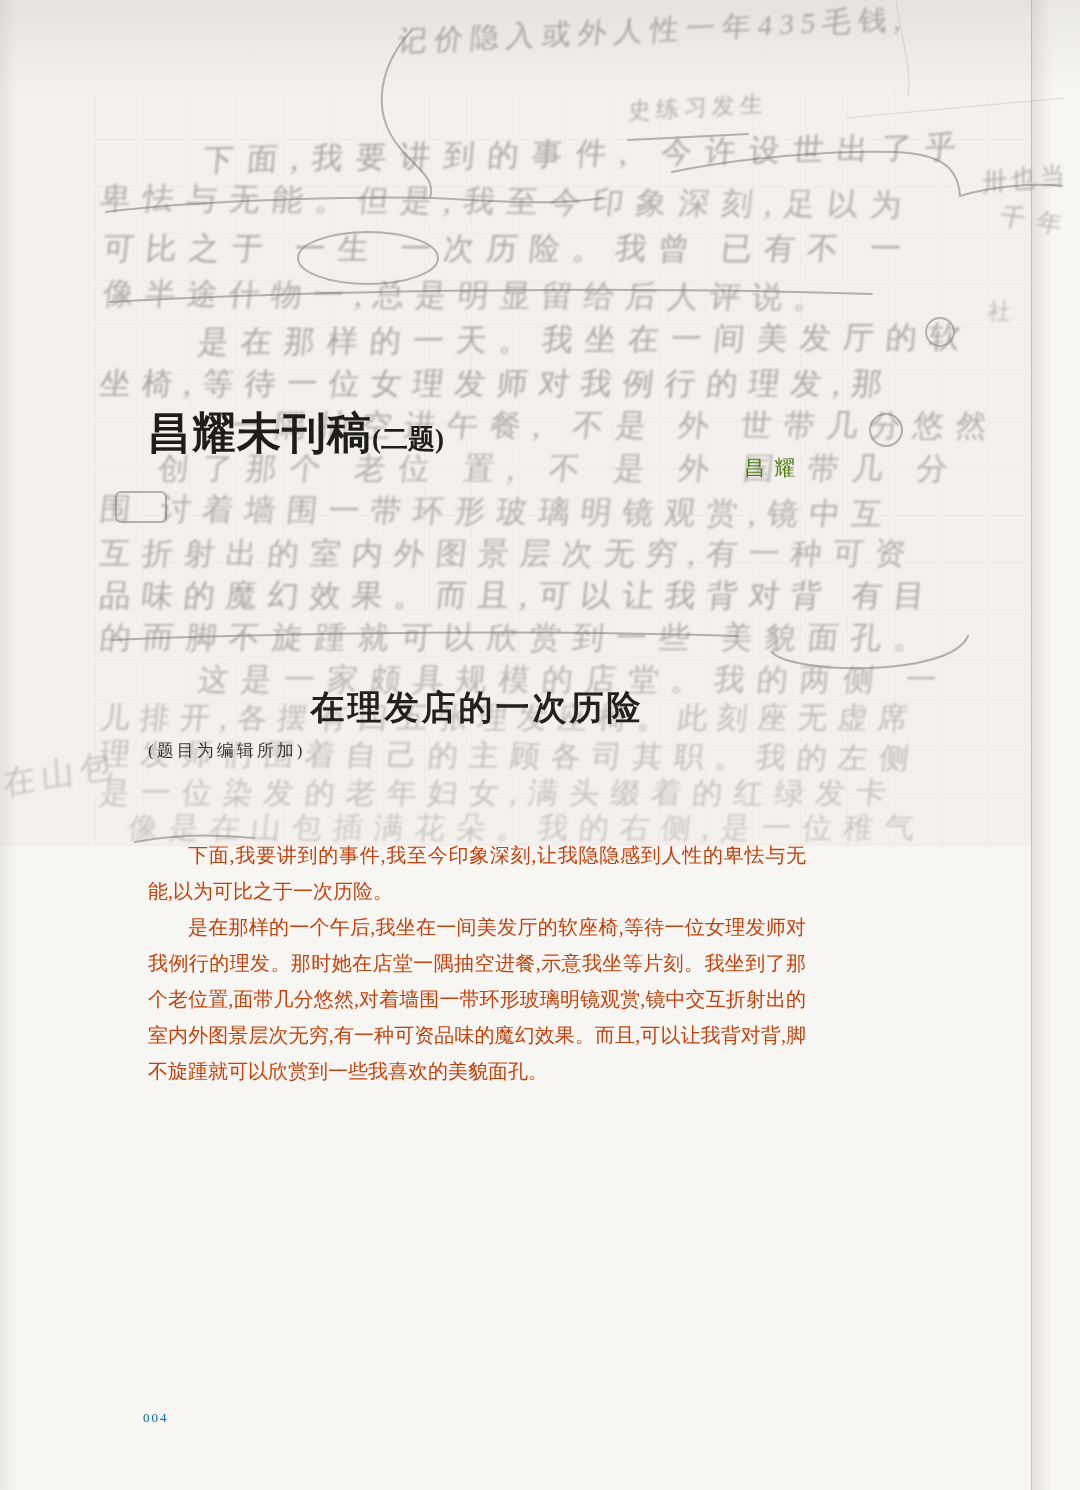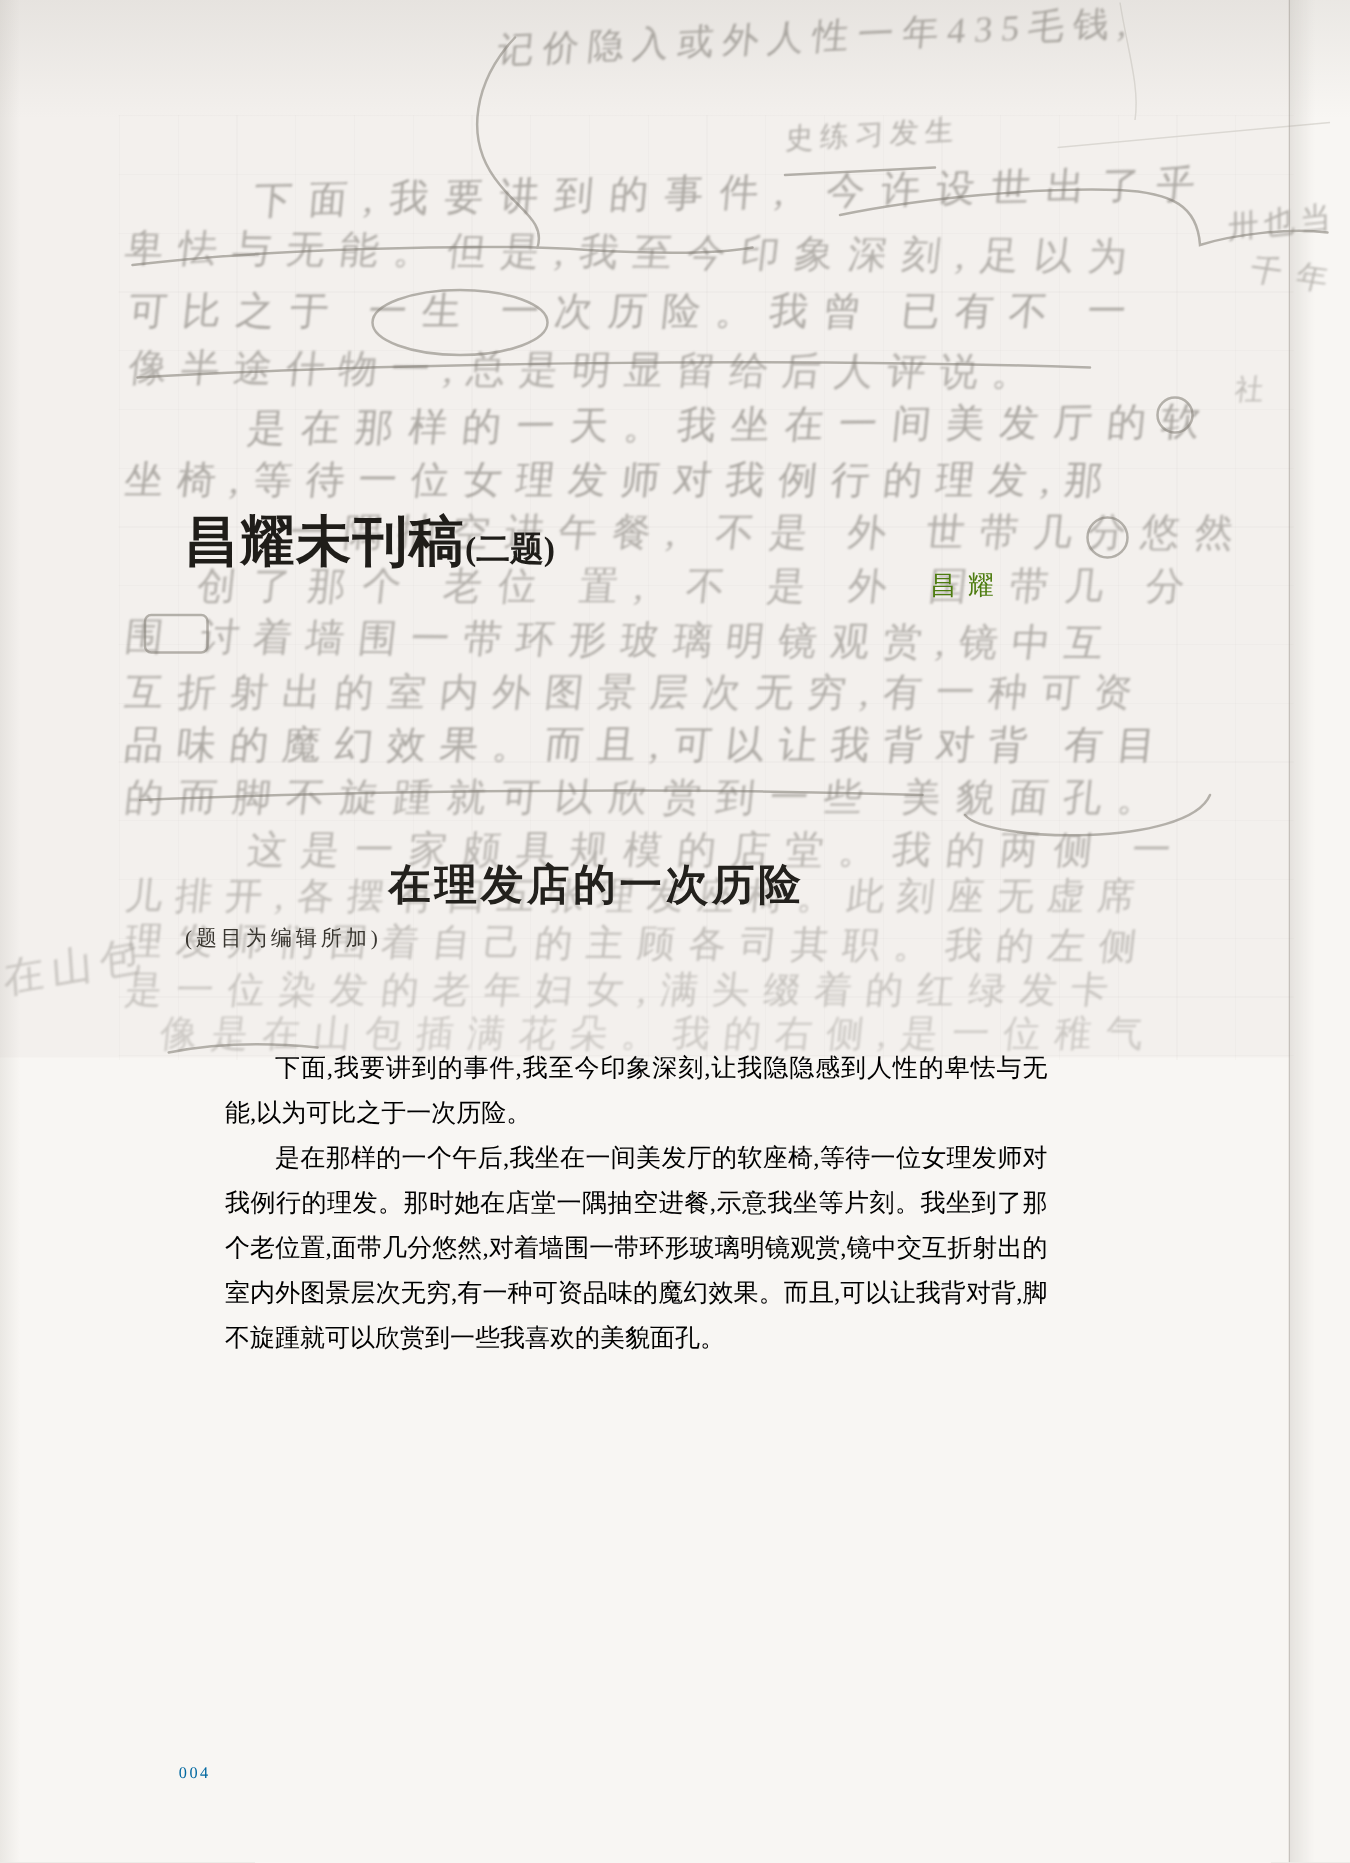--- a/index.html
+++ b/index.html
@@ -61,21 +61,21 @@
   .print{position:absolute;color:var(--ink);}
   #masthead{left:147px;top:404px;display:flex;align-items:baseline;white-space:nowrap;}
   #masthead .big{font-size:44px;font-weight:700;letter-spacing:1px;color:#1f1d19;}
   #masthead .small{font-size:27px;font-weight:700;color:#1f1d19;}
   #author{left:744px;top:430px;font-size:21px;letter-spacing:2px;color:#4d7c0f;margin-top:24px;}
   #section-title{left:148px;top:685px;width:658px;text-align:center;
     font-size:34px;font-weight:700;letter-spacing:3px;color:#23211d;}
   #section-subtitle{left:148px;top:739px;width:658px;text-align:left;
     font-size:17px;letter-spacing:3px;color:#3a3731;}
   #body-text{left:148px;top:837px;width:658px;
-    font-size:20px;line-height:36px;text-align:justify;text-justify:inter-character;color:#000000;margin-left:32px;}
+    font-size:20px;line-height:36px;text-align:justify;text-justify:inter-character;color:#c2410c;}
   #body-text p{margin:0;text-indent:2em;}
   #page-number{left:143px;top:1410px;font-size:13px;letter-spacing:2px;color:#0369a1;}
 </style>
 </head>
 <body>
 
 <div class="page">
 
   <div class="tone-manuscript"></div>
   <div class="grid"></div>

